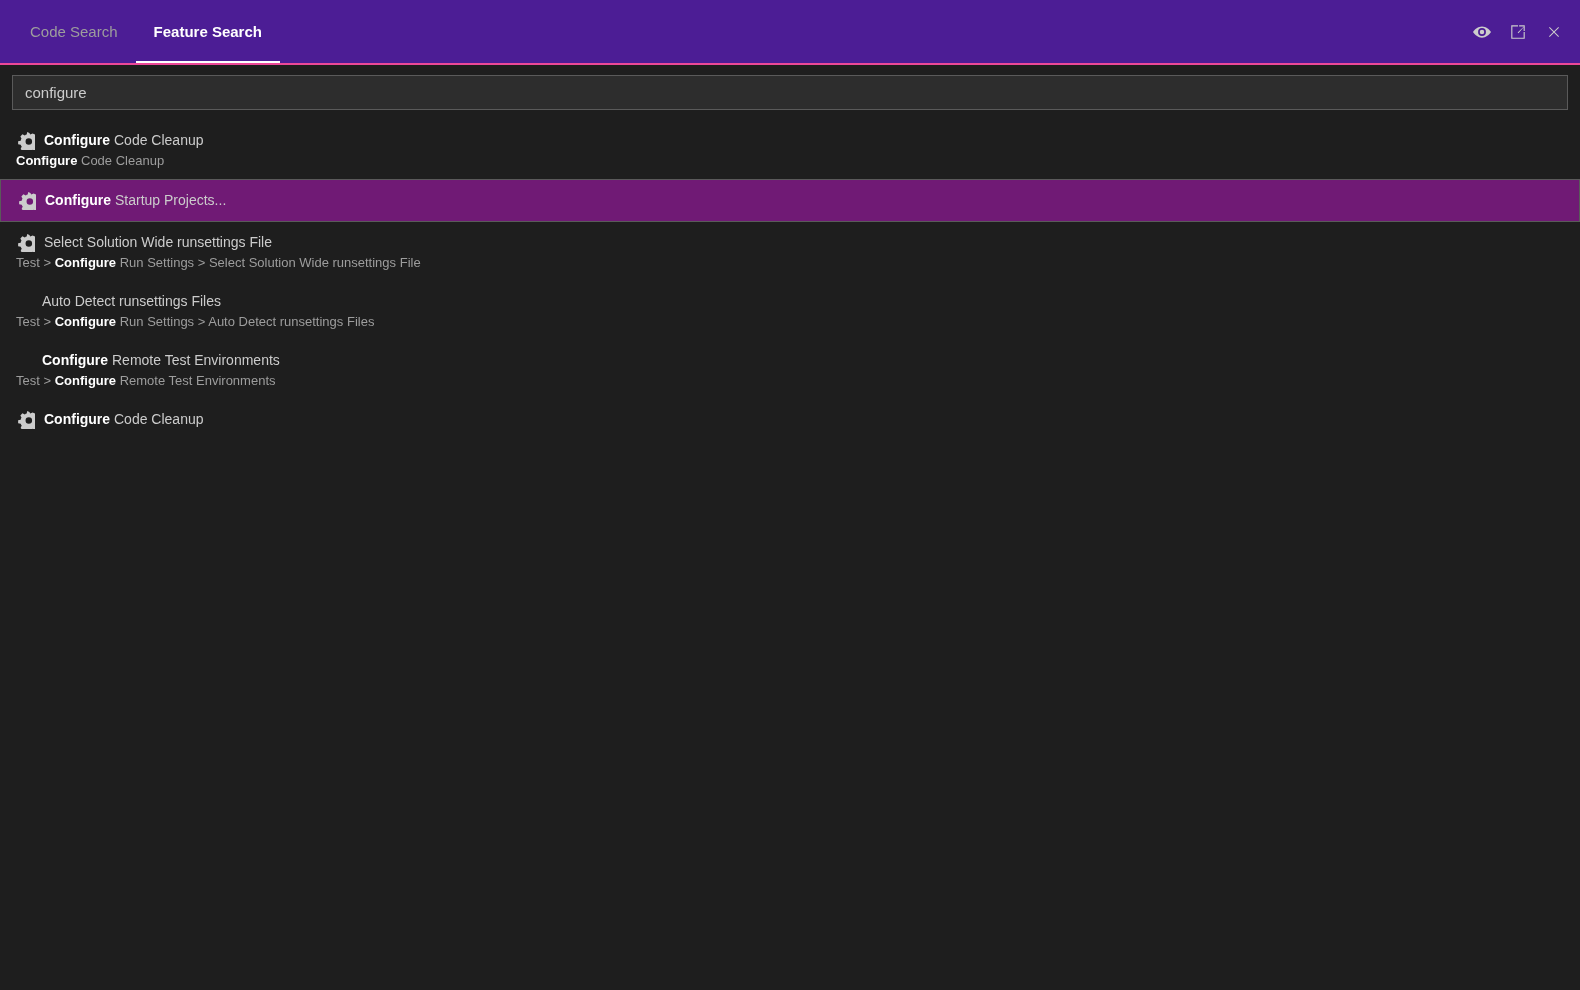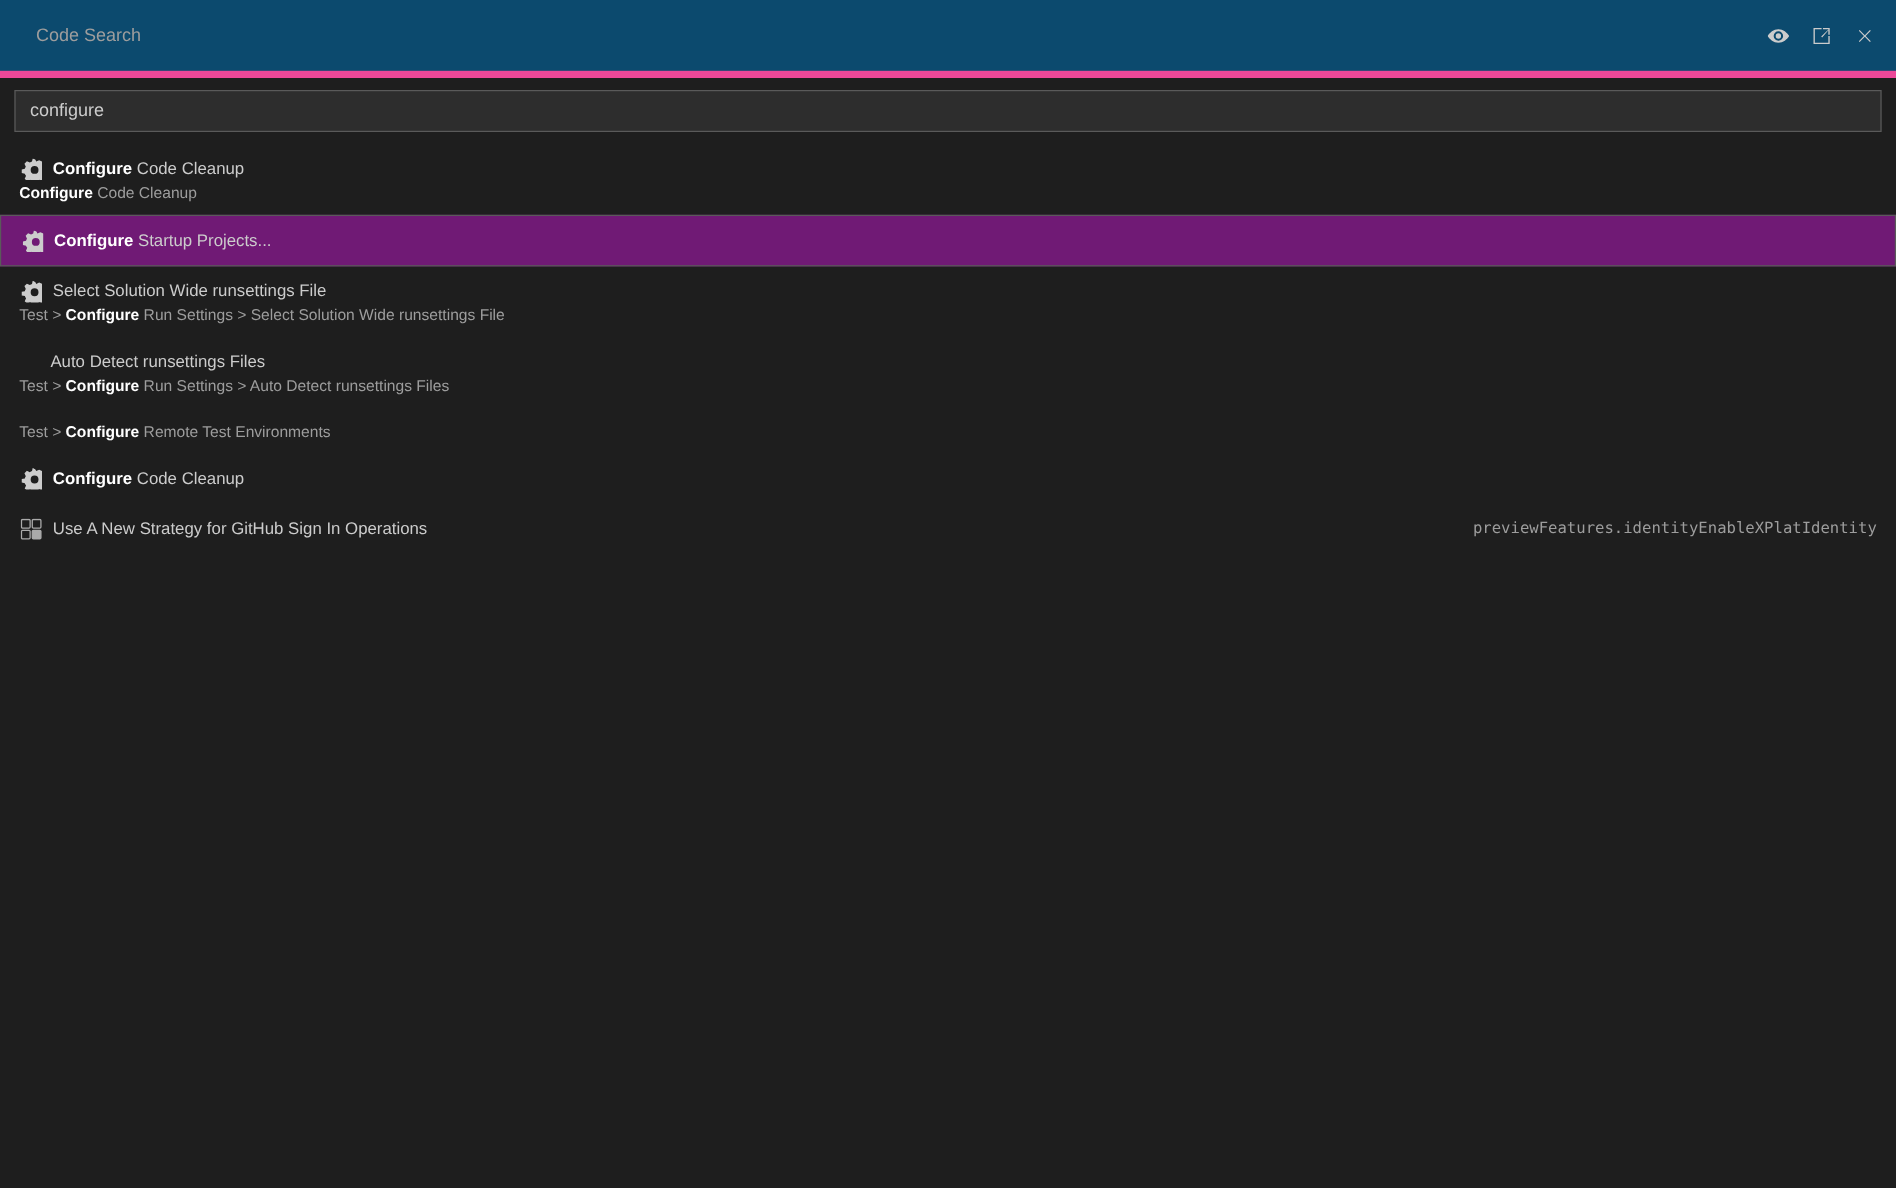--- a/index.html
+++ b/index.html
@@ -9,24 +9,24 @@
       font-family: 'Segoe UI', Arial, sans-serif;
       font-size: 14px;
       width: 1580px;
       height: 990px;
       overflow: hidden;
     }
 
     
     .title-bar {
       display: flex;
-      background: #0c4a6e;
+      background: #4c1d95;
       height: 65px;
       padding: 0 12px;
-      border-bottom: 6px solid #ec4899;
+      border-bottom: 2px solid #ec4899;
       position: relative;
     }
 
     .tab {
       display: flex;
       align-items: center;
       height: 100%;
       padding: 0 18px;
       cursor: pointer;
       color: #9d9d9d;
@@ -158,20 +158,23 @@
       width: 18px; height: 18px; fill: #aaaaaa;
     }
   </style>
 </head>
 <body>
 
 <div class="title-bar">
   <div class="tab">
     <span>Code Search</span>
   </div>
+  <div class="tab active">
+    <span>Feature Search</span>
+  </div>
   <div class="title-bar-actions">
     <div class="title-bar-action" title="Preview">
 
       <svg width="18" height="18" viewBox="0 0 16 16" fill="#cccccc">
         <path d="M8 3C4.5 3 1.5 5.5 0 8c1.5 2.5 4.5 5 8 5s6.5-2.5 8-5C14.5 5.5 11.5 3 8 3zm0 8.5A3.5 3.5 0 1 1 8 4.5a3.5 3.5 0 0 1 0 7zM8 6a2 2 0 1 0 0 4A2 2 0 0 0 8 6z"></path>
       </svg>
     </div>
     <div class="title-bar-action" title="Open in new window">
 
       <svg width="18" height="18" viewBox="0 0 16 16" fill="#cccccc">
@@ -234,45 +237,35 @@
   <div class="result-item">
     <div class="result-item-title" style="padding-left: 26px;">
       <span>Auto Detect runsettings Files</span>
     </div>
     <div class="result-item-subtitle">
       Test &gt; <span class="bold">Configure</span> Run Settings &gt; Auto Detect runsettings Files
     </div>
   </div>
 
   <div class="result-item">
+    <div class="result-item-title" style="padding-left: 26px;">
+      <span><span class="bold">Configure</span> Remote Test Environments</span>
+    </div>
     <div class="result-item-subtitle">
       Test &gt; <span class="bold">Configure</span> Remote Test Environments
     </div>
   </div>
 
   <div class="result-item">
     <div class="result-item-title">
       <span class="icon-gear">
         <svg class="gear-svg" viewBox="0 0 16 16">
             <path d="M9.1 0L8.6 2.3C8 2.5 7.5 2.7 7 3.1L4.8 2.1 3 3.9l1 2.2C3.6 6.6 3.4 7.1 3.3 7.7L1 8.2v2.6l2.3.5c.2.6.5 1.1.9 1.6l-1 2.2 1.8 1.8 2.2-1c.5.4 1 .6 1.6.8l.5 2.3h2.6l.5-2.3c.6-.2 1.1-.5 1.6-.9l2.2 1 1.8-1.8-1-2.2c.4-.5.6-1 .8-1.6l2.3-.5V7.4l-2.3-.5c-.2-.6-.5-1.1-.9-1.6l1-2.2L13.9 1.3l-2.2 1C11.2.9 10.7.7 10.1.5L9.6.2 9.1 0zm1.4 5.6a2.9 2.9 0 1 1 0 5.8 2.9 2.9 0 0 1 0-5.8z"></path>
           </svg>
       </span>
       <span><span class="bold">Configure</span> Code Cleanup</span>
     </div>
   </div>
 
   <div class="result-item" style="position: relative;">
-    <div class="result-item-title">
-      <span class="icon-gear icon-github">
-
-        <svg width="20" height="20" viewBox="0 0 20 20" fill="#aaaaaa">
-          <rect x="1" y="1" width="8" height="8" rx="1" fill="none" stroke="#aaaaaa" stroke-width="1.2"></rect>
-          <rect x="11" y="1" width="8" height="8" rx="1" fill="none" stroke="#aaaaaa" stroke-width="1.2"></rect>
-          <rect x="1" y="11" width="8" height="8" rx="1" fill="none" stroke="#aaaaaa" stroke-width="1.2"></rect>
-          <rect x="11" y="11" width="8" height="8" rx="1" fill="#aaaaaa" stroke="#aaaaaa" stroke-width="1.2"></rect>
-        </svg>
-      </span>
-      <span>Use A New Strategy for GitHub Sign In Operations</span>
-      <span class="feature-tag">previewFeatures.identityEnableXPlatIdentity</span>
-    </div>
   </div>
 
 </div>
 
 </body></html>

